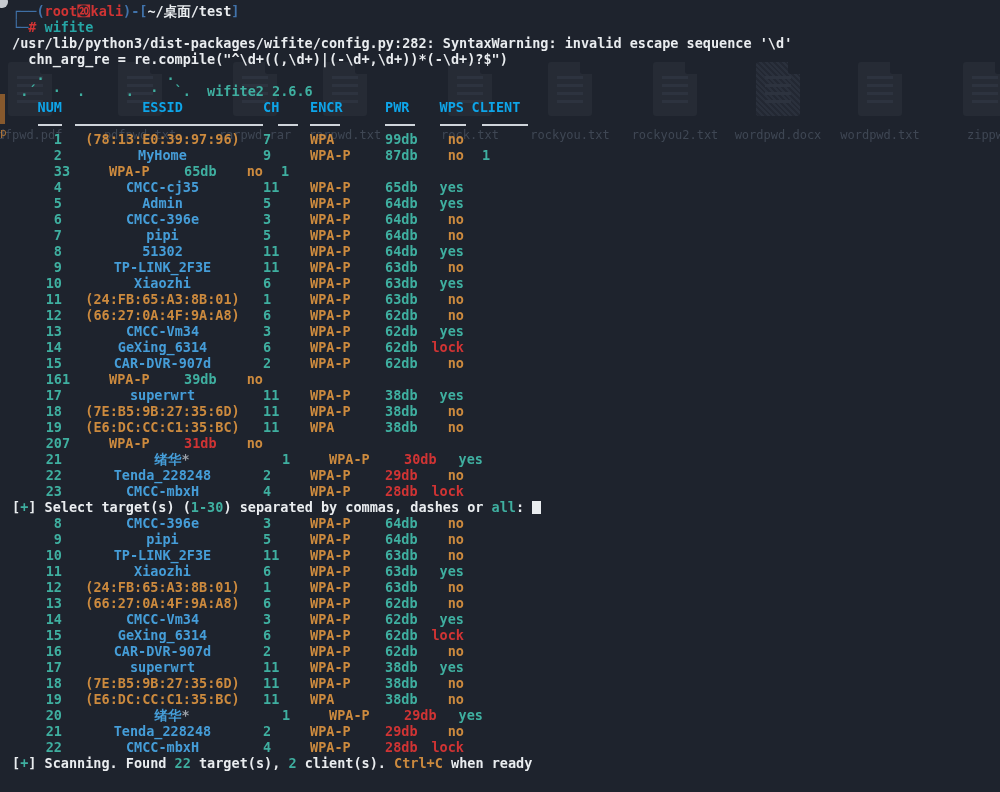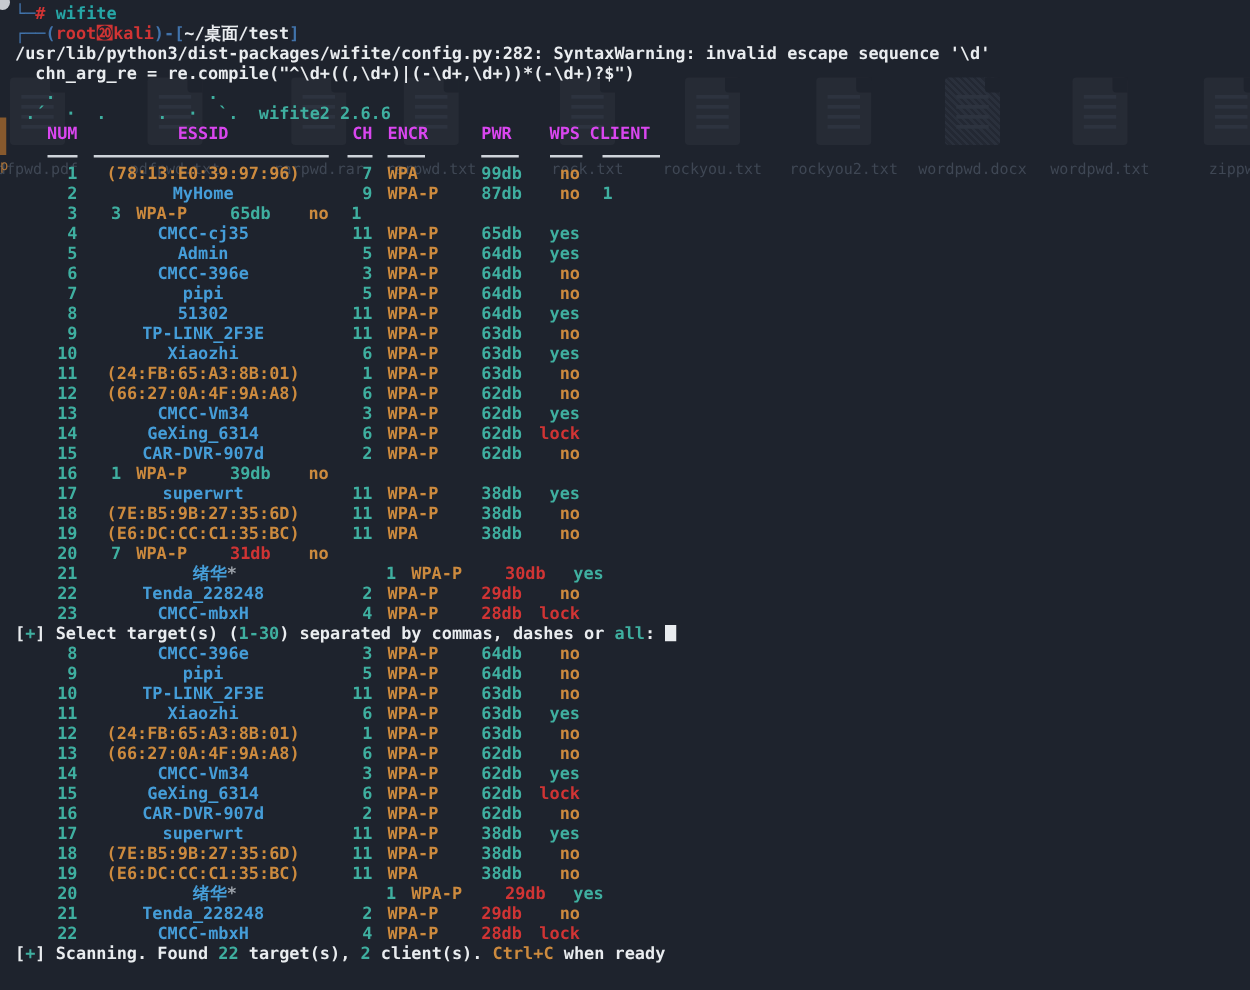--- a/index.html
+++ b/index.html
@@ -30,28 +30,28 @@
   .orange{color:#cc8a3e;}
   .essblue{color:#459dd8;}
   .cmd{color:#26a6a6;}
   .gray{color:#9aa0a8;}
   .white{color:#e9ecef;}
   
   .trow{display:flex;height:16px;line-height:16px;}
   .c{white-space:pre;overflow:visible;}
   .c-num{width:62px;text-align:right;}
   .c-essid{width:201px;text-align:center;}
-  .c-ch{width:35px;text-align:right;}
+  .c-ch{width:35px;}
   .c-encr{width:58px;margin-left:12px;text-align:left;}
   .c-pwr{width:42px;margin-left:17px;text-align:left;}
   .c-wps{width:37px;text-align:right;}
   .c-client{width:44px;text-align:center;}
   .trow.shifted .c-essid{width:220px;}
   .hrow .c-client{width:64px;}
-  .hrow{color:#d946ef;}
+  .hrow{color:#0ea5e9;}
   .ulinе{position:relative;height:16px;}
   .useg{position:absolute;top:9px;height:2px;background:#cfd4da;}
   .cursor{display:inline-block;width:9px;height:13px;background:#e9ecef;vertical-align:-2px;}
 </style>
 </head>
 <body>
 
 <div class="screen">
 
   <div class="desk" id="desk">
@@ -136,23 +136,23 @@
       </div>
       <div class="dlabel" style="left: 925px;">zippw</div>
     </div>
   <div class="corner-dot"></div>
   <div class="edge-strip"></div>
   <div class="edge-frag">p</div>
 
   <div class="term">
     <div class="flow">
 
+      <div class="line"><span class="blue">┌──(</span><span class="red">root</span><span class="red">㉉</span><span class="red">kali</span><span class="blue">)-[</span><span class="white">~/桌面/test</span><span class="blue">]</span></div>
+
       <div class="line"><span class="blue">└─</span><span class="red">#</span><span class="cmd"> wifite</span></div>
-
-      <div class="line"><span class="blue">┌──(</span><span class="red">root</span><span class="red">㉉</span><span class="red">kali</span><span class="blue">)-[</span><span class="white">~/桌面/test</span><span class="blue">]</span></div>
 
       <div class="line white">/usr/lib/python3/dist-packages/wifite/config.py:282: SyntaxWarning: invalid escape sequence '\d'</div>
       <div class="line white">  chn_arg_re = re.compile("^\d+((,\d+)|(-\d+,\d+))*(-\d+)?$")</div>
 
       <div class="line teal">   .               .</div>
       <div class="line"><span class="teal"> .´  ·  .     .  ·  `.  </span><span class="teal">wifite2 2.6.6</span></div>
 
       <div class="trow hrow">
         <div class="c c-num">NUM</div>
         <div class="c c-essid">ESSID</div>

